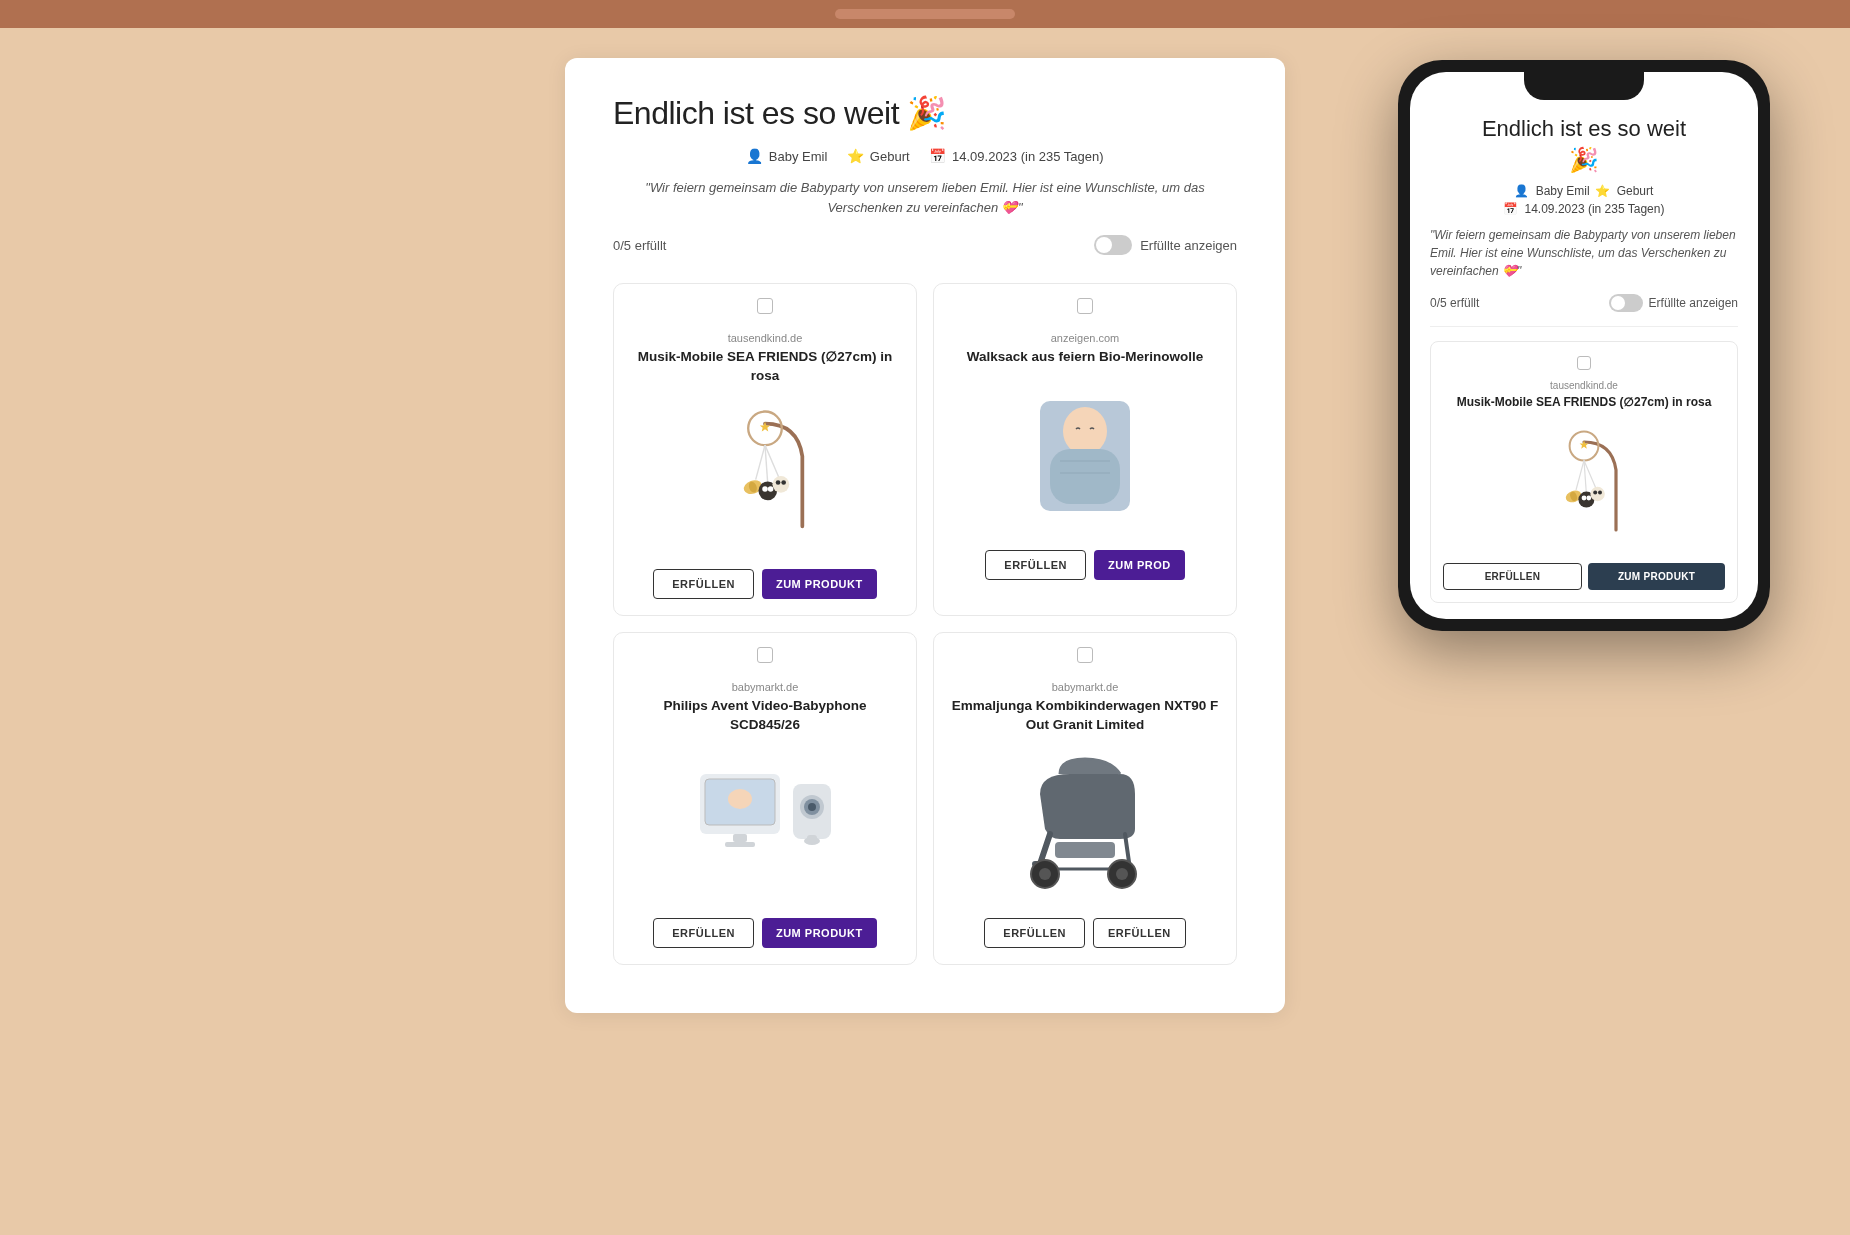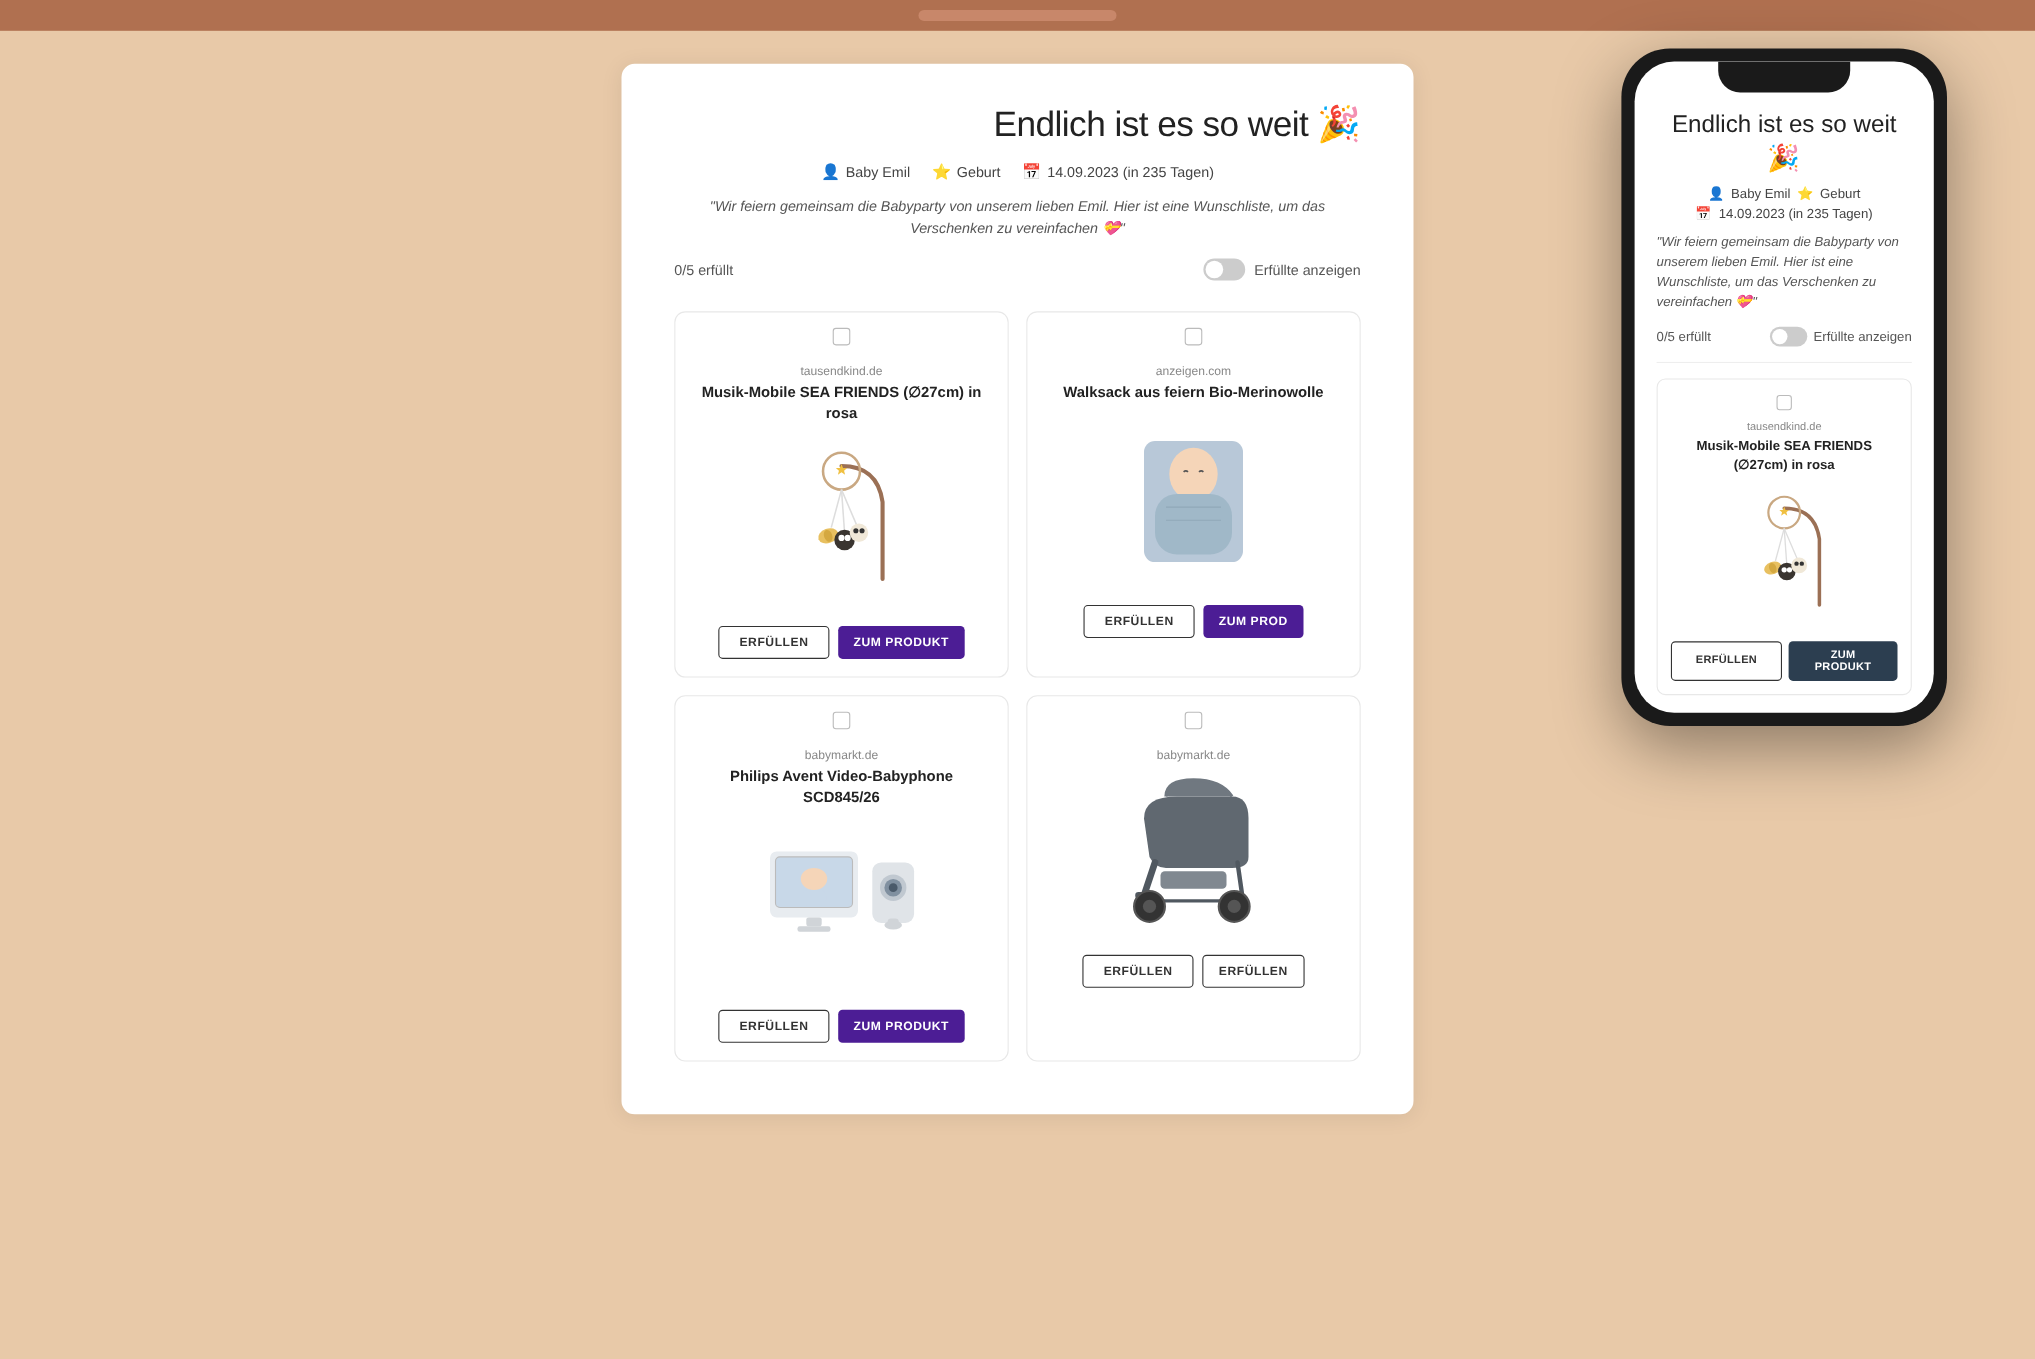--- a/index.html
+++ b/index.html
@@ -36,21 +36,21 @@
       background: #fff;
       border-radius: 12px;
       padding: 36px 48px 48px 48px;
       box-shadow: 0 2px 20px rgba(0,0,0,0.08);
       max-width: 720px;
       margin: 0 auto;
     }
 
     
     .card-header {
-      text-align: right;
+      text-align: left;
       margin-bottom: 16px;
     }
     .card-title {
       font-size: 32px;
       font-weight: 500;
       color: #222;
       letter-spacing: -0.5px;
     }
     .card-meta {
       display: flex;
@@ -192,22 +192,22 @@
       border-radius: 4px;
       cursor: pointer;
       border: none;
       text-transform: uppercase;
     }
 
     
     .phone-mockup {
       position: absolute;
       right: 80px;
-      top: 44px;
-      width: 296px;
+      top: 60px;
+      width: 372px;
       z-index: 10;
     }
     .phone-outer {
       background: #1a1a1a;
       border-radius: 44px;
       padding: 12px;
       box-shadow: 0 20px 60px rgba(0,0,0,0.4);
     }
     .phone-inner {
       background: #fff;
@@ -494,20 +494,21 @@
         </div>
         <div class="product-actions">
           <button class="btn-erfuellen">ERFÜLLEN</button>
           <button class="btn-product">ZUM PRODUKT</button>
         </div>
       </div>
 
       <div class="product-card">
         <div class="product-checkbox"></div>
         <div class="product-source">babymarkt.de</div>
+        <div class="product-name">Emmaljunga Kombikinderwagen NXT90 F Out Granit Limited</div>
         <div class="product-image">
           <svg width="150" height="140" viewBox="0 0 150 140" xmlns="http://www.w3.org/2000/svg">
 
             <path d="M30 40 Q30 20 60 20 L110 20 Q125 20 125 40 L125 75 Q125 85 110 85 L50 85 Q40 85 35 75 Z" fill="#606870"></path>
 
             <path d="M50 20 Q50 5 75 5 Q100 5 110 20" stroke="#707880" stroke-width="3" fill="#707880"></path>
 
             <path d="M40 80 L30 110 L25 110" stroke="#505860" stroke-width="6" stroke-linecap="round" fill="none"></path>
 
             <path d="M115 80 L120 115" stroke="#505860" stroke-width="4" stroke-linecap="round" fill="none"></path>

